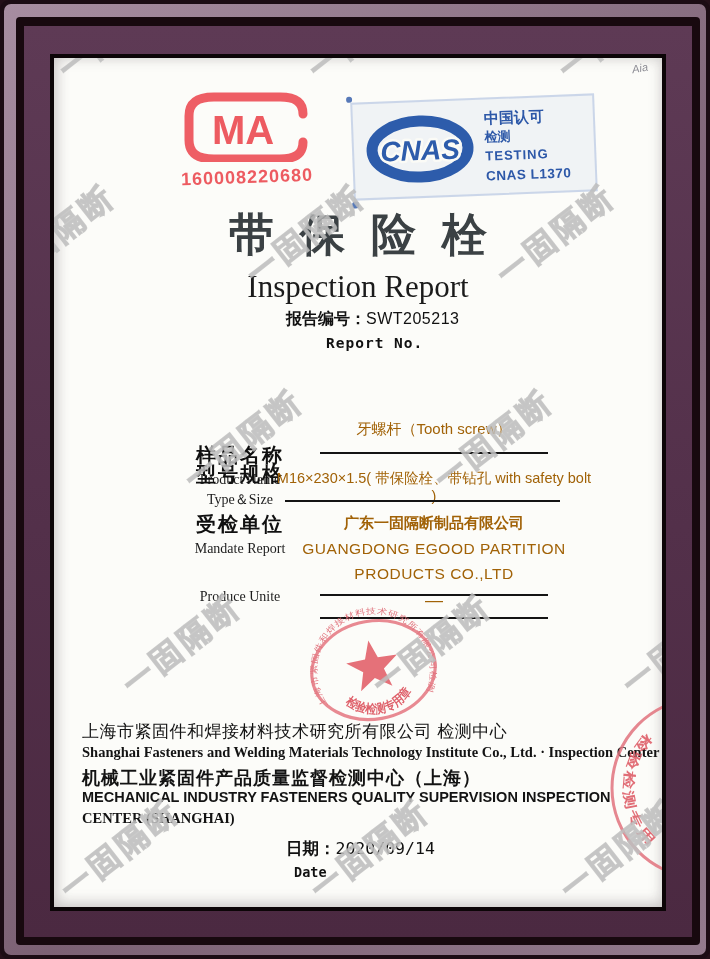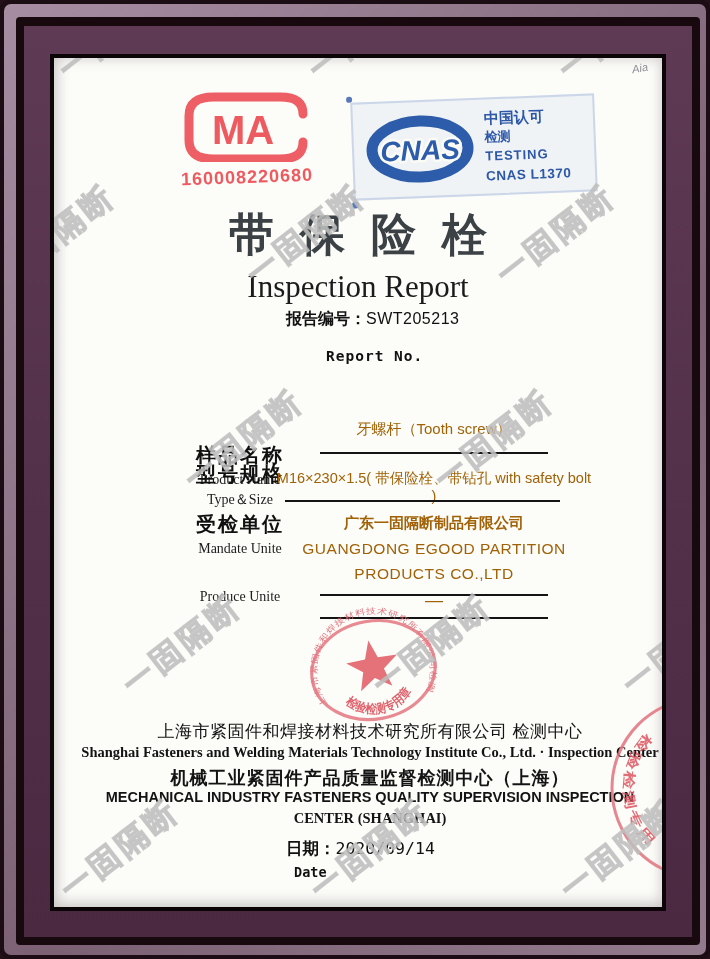--- a/index.html
+++ b/index.html
@@ -39,30 +39,30 @@
   
   .title-zh{position:absolute;left:0;top:147px;width:100%;text-align:center;z-index:2;
             font-size:45px;font-weight:800;color:#3b4144;letter-spacing:26px;padding-left:26px;}
   .title-en{position:absolute;left:0;top:211px;width:100%;text-align:center;z-index:2;
             font-family:Liberation Serif, serif;font-size:31px;color:#1b1b1b;}
   
   .repno{position:absolute;left:232px;top:251px;z-index:2;}
   .repno-l1{display:flex;align-items:baseline;}
   .repno-zh{font-size:16px;font-weight:bold;color:#111;}
   .repno-val{font-family:Liberation Sans, sans-serif;font-size:16px;color:#111;letter-spacing:.5px;}
-  .repno-en{margin-top:18px;font-family:"DejaVu Sans Mono",monospace;font-weight:bold;
+  .repno-en{margin-top:5px;font-family:"DejaVu Sans Mono",monospace;font-weight:bold;
             font-size:14.5px;color:#111;letter-spacing:1px;padding-left:40px;}
   
   .f-label{position:absolute;left:106px;width:160px;text-align:center;z-index:2;}
   .f-zh{font-size:20px;font-weight:bold;color:#101010;letter-spacing:2px;}
   .f-en{margin-top:3px;font-family:"Liberation Serif",serif;font-size:14px;color:#1c1c1c;}
   .f-val{position:absolute;text-align:center;color:#a16207;z-index:2;}
   .f-line{position:absolute;height:2px;background:#141414;z-index:2;}
   
-  .org-line{position:absolute;left:4px;width:100%;text-align:center;z-index:2;color:#131313;padding-left:16px;}
+  .org-line{position:absolute;left:12px;width:100%;text-align:left;z-index:2;color:#131313;padding-left:16px;}
   .org-zh1{top:662px;font-size:17px;letter-spacing:.5px;}
   .org-en1{top:686px;font-family:"Liberation Serif",serif;font-weight:bold;font-size:14.5px;}
   .org-zh2{top:708px;font-size:18px;font-weight:600;letter-spacing:1px;}
   .org-en2{top:731px;font-family:Liberation Sans, sans-serif;font-weight:bold;font-size:14.5px;}
   .org-en3{top:752px;font-family:"Liberation Serif",serif;font-weight:bold;font-size:14.5px;}
   .date-blk{position:absolute;left:232px;top:780px;z-index:2;}
   .date-l1{display:flex;align-items:baseline;}
   .date-zh{font-size:16.5px;font-weight:bold;color:#111;}
   .date-val{font-family:"DejaVu Sans Mono",monospace;font-size:16.5px;color:#111;}
   .date-en{margin-top:4px;margin-left:8px;font-family:"DejaVu Sans Mono",monospace;
@@ -129,21 +129,21 @@
 
     <div class="f-label" style="top:403px;">
       <div class="f-zh">型号规格</div>
       <div class="f-en">Type＆Size</div>
     </div>
     <div class="f-val" style="left:222px;top:411px;width:316px;font-size:14.5px;">M16×230×1.5( 带保险栓、带钻孔 with safety bolt )</div>
     <div class="f-line" style="left:231px;top:442px;width:275px;"></div>
 
     <div class="f-label" style="top:453px;">
       <div class="f-zh">受检单位</div>
-      <div class="f-en">Mandate Unite</div>
+      <div class="f-en">Mandate Report</div>
     </div>
     <div class="f-val" style="left:230px;top:456px;width:300px;font-size:15px;font-weight:600;">广东一固隔断制品有限公司</div>
     <div class="f-val" style="left:230px;top:482px;width:300px;font-size:15.5px;letter-spacing:.5px;">GUANGDONG EGOOD PARTITION</div>
     <div class="f-val" style="left:230px;top:507px;width:300px;font-size:15.5px;letter-spacing:.5px;text-align:center;">PRODUCTS CO.,LTD</div>
     <div class="f-line" style="left:266px;top:536px;width:228px;"></div>
 
     <div class="f-label" style="top:528px;">
       <div class="f-en">Produce Unite</div>
     </div>
     <div class="f-val" style="left:230px;top:532px;width:300px;font-size:18px;">—</div>

